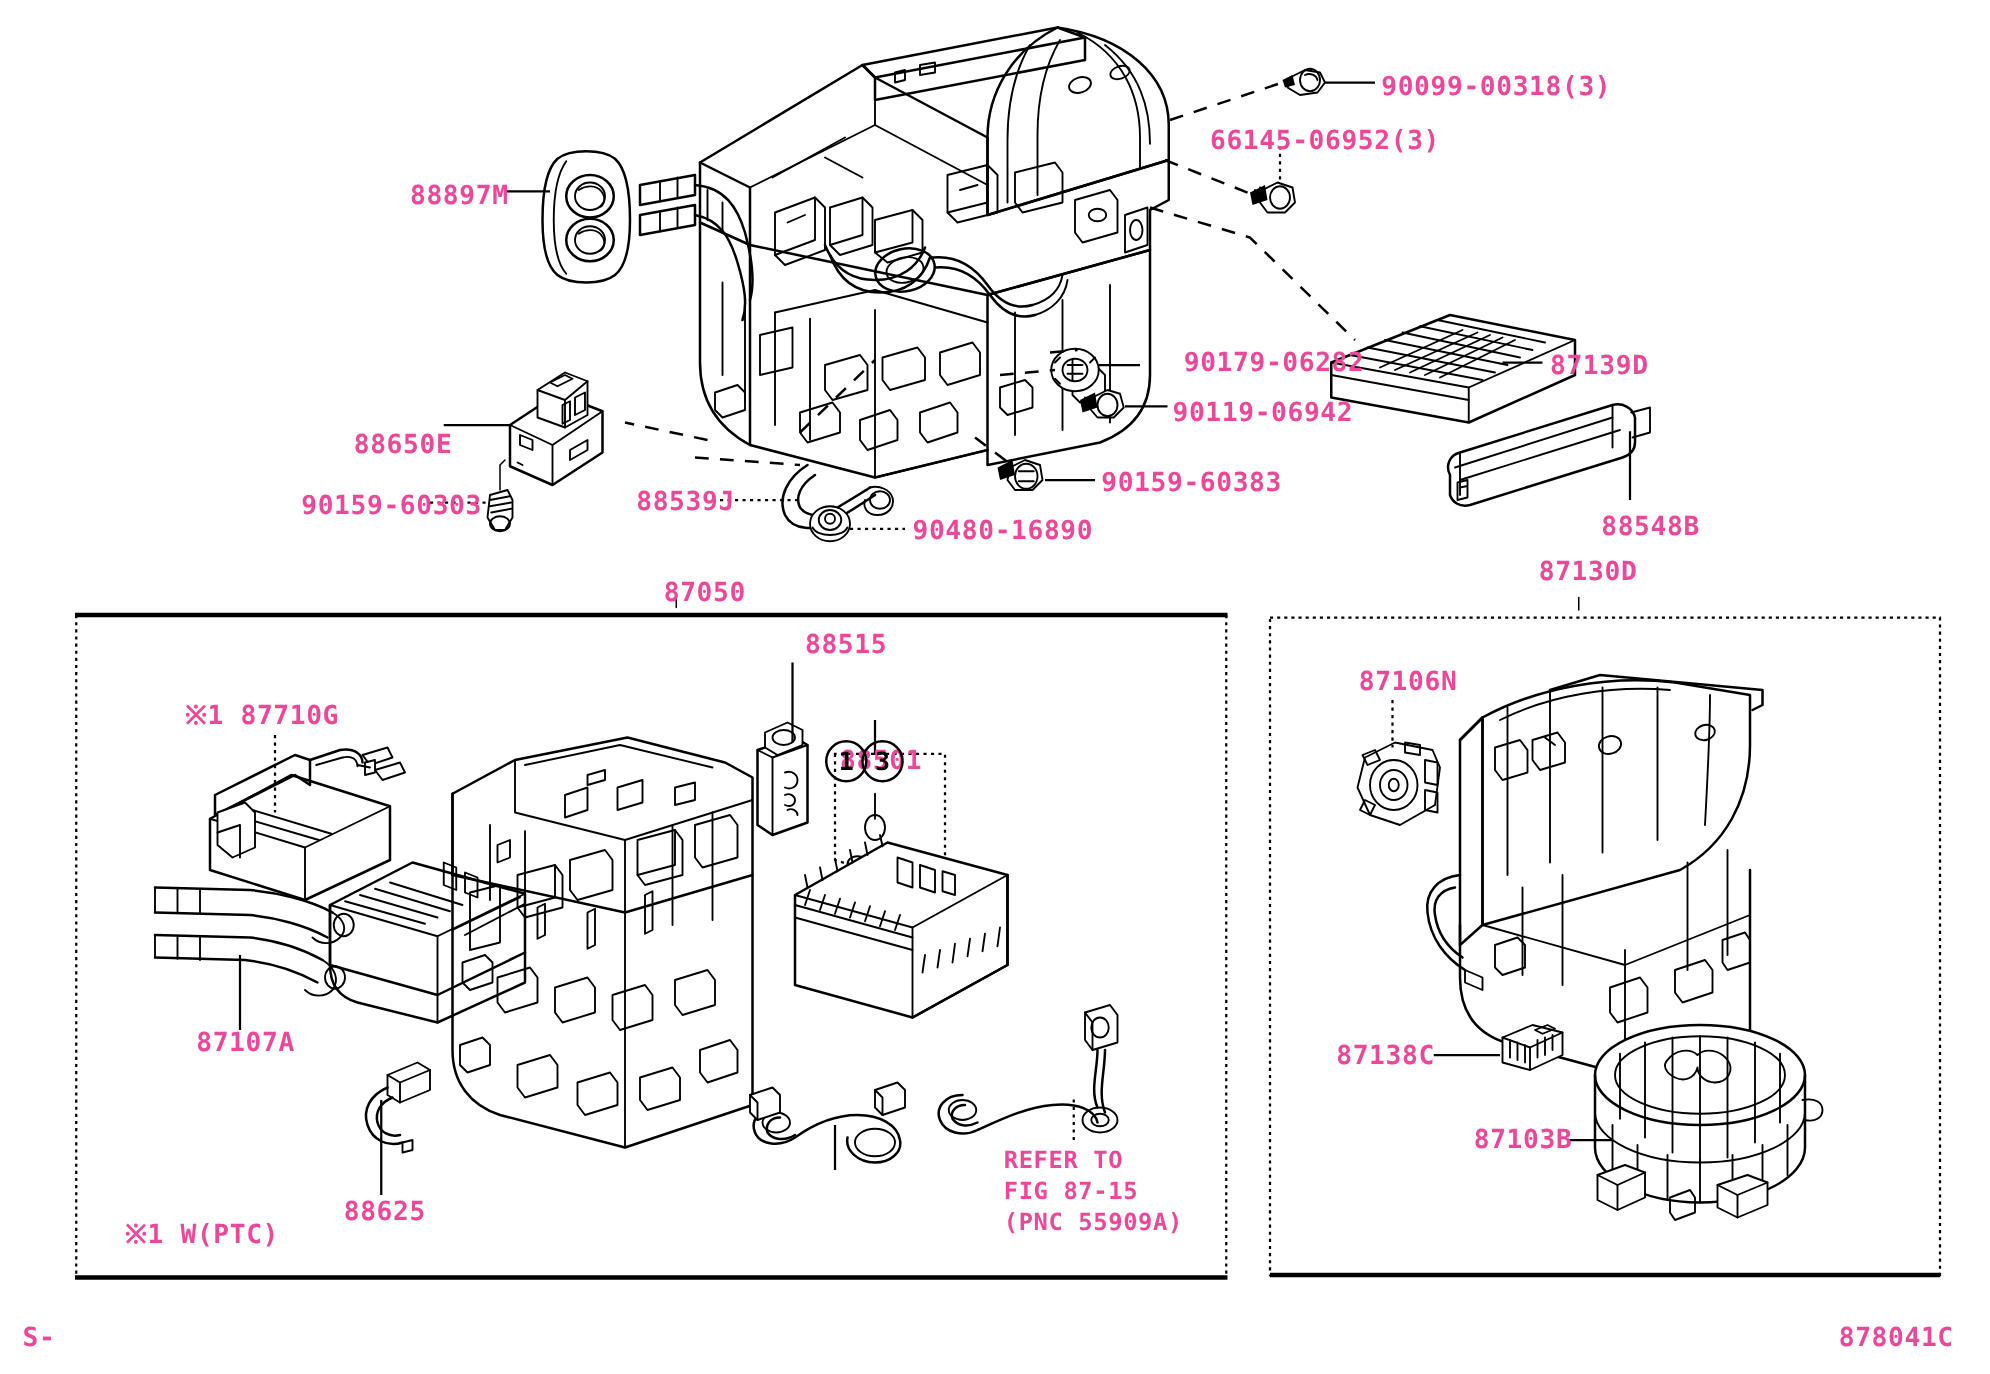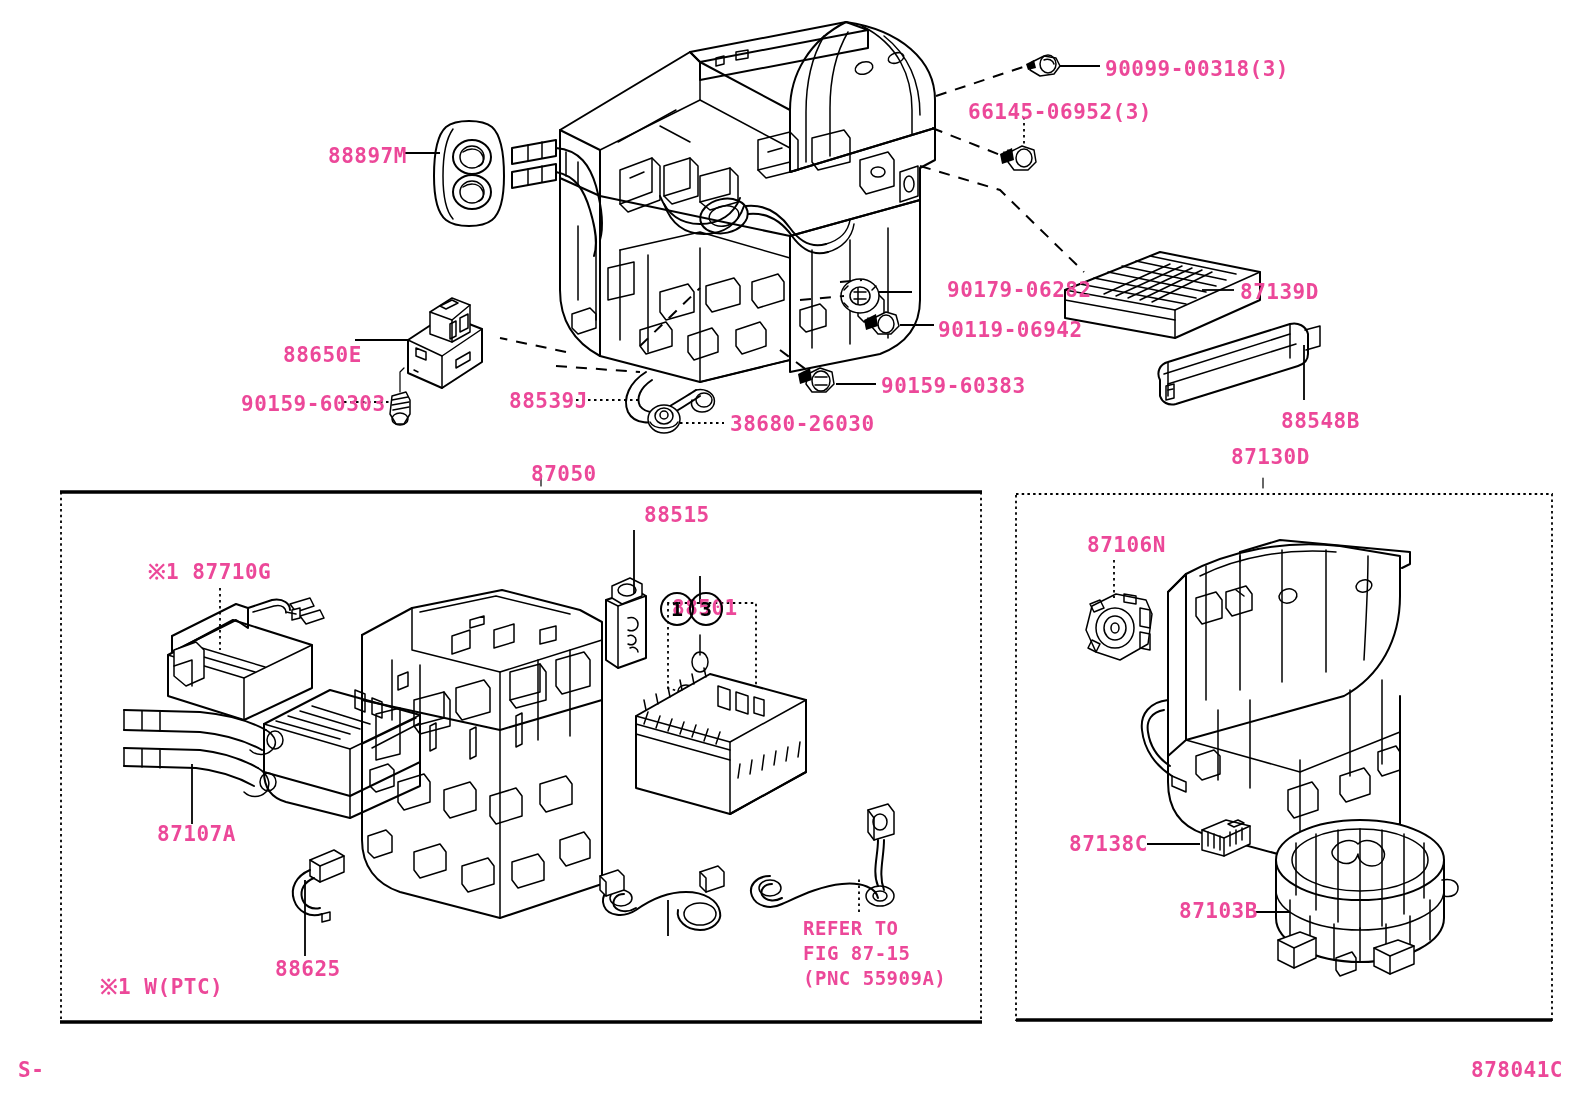--- a/index.html
+++ b/index.html
@@ -537,21 +537,21 @@
   <div class="lbl" style="left:328px; top:144px;">88897M</div>
   <div class="lbl" style="left:1105px; top:57px;">90099-00318(3)</div>
   <div class="lbl" style="left:968px; top:100px;">66145-06952(3)</div>
   <div class="lbl" style="left:918px; top:278px;margin-left:29px;">90179-06282</div>
   <div class="lbl" style="left:938px; top:318px;">90119-06942</div>
   <div class="lbl" style="left:1240px; top:280px;">87139D</div>
   <div class="lbl" style="left:1281px; top:409px;">88548B</div>
   <div class="lbl" style="left:283px; top:330px;margin-top:13px;">88650E</div>
   <div class="lbl" style="left:241px; top:392px;">90159-60303</div>
   <div class="lbl" style="left:509px; top:389px;">88539J</div>
-  <div class="lbl" style="left:730px; top:412px;">38680-26030</div>
+  <div class="lbl" style="left:730px; top:412px;">90480-16890</div>
   <div class="lbl" style="left:881px; top:374px;">90159-60383</div>
 
   <div class="lbl" style="left:531px; top:462px;">87050</div>
   <div class="lbl" style="left:1231px; top:445px;text-align:right;">87130D</div>
 
   <div class="lbl" style="left:148px; top:560px;">※1 87710G</div>
   <div class="lbl" style="left:157px; top:822px;">87107A</div>
   <div class="lbl" style="left:275px; top:957px;">88625</div>
   <div class="lbl" style="left:611px; top:503px;margin-left:33px;">88515</div>
   <div class="lbl" style="left:672px; top:549px;margin-top:47px;">88501</div>

